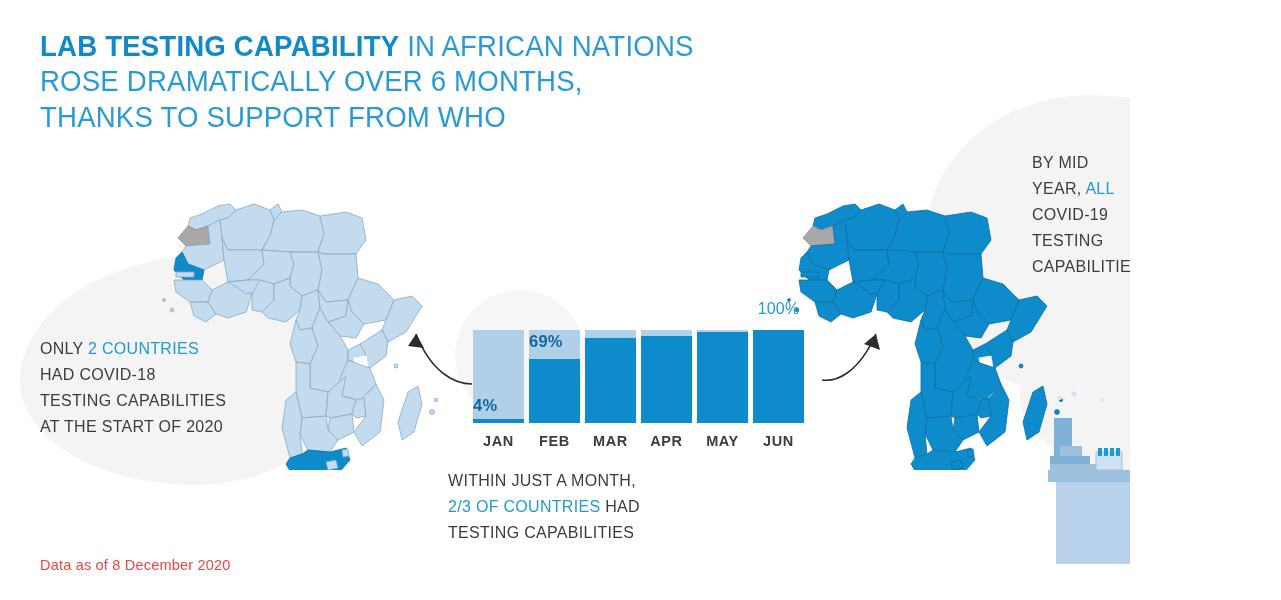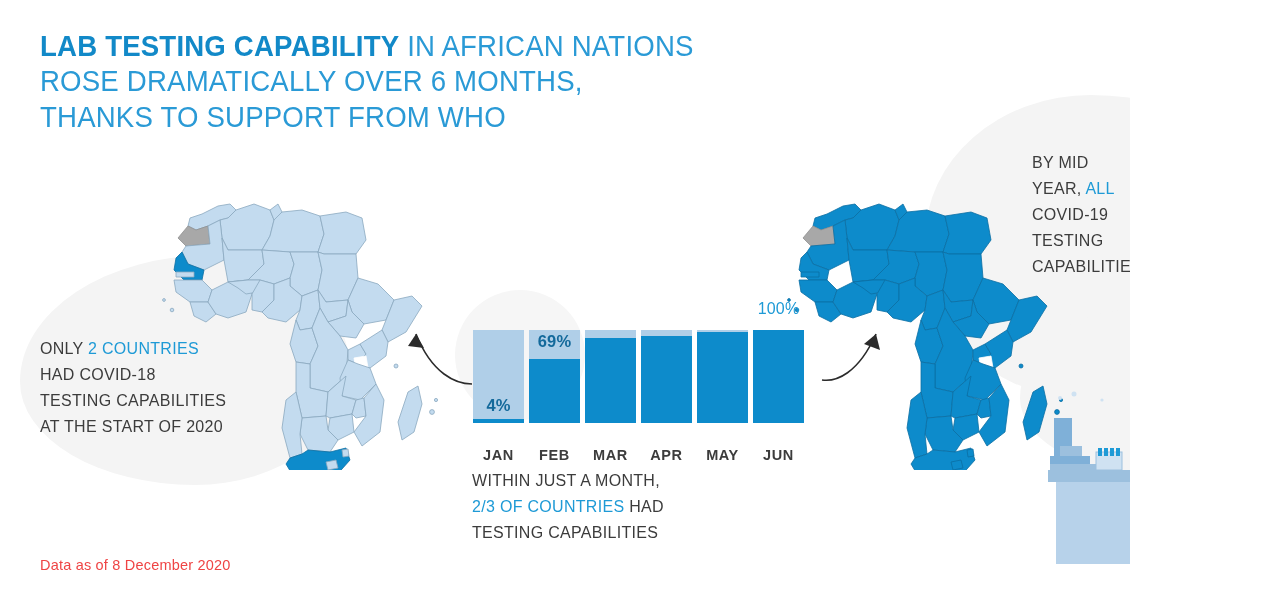--- a/index.html
+++ b/index.html
@@ -84,21 +84,21 @@
     position: absolute;
     z-index: 6;
     color: #3c3c3c;
     font-size: 16px;
     line-height: 1.62;
     letter-spacing: 0.3px;
   }
   .caption .hl { color: #1e9ad6; }
   #caption-left  { left: 40px; top: 336px; }
   #caption-right { left: 1032px; top: 150px; }
-  #caption-center{ left: 472px; top: 468px; }
+  #caption-center{ left: 448px; top: 468px; }
 
   
   #footer-note {
     position: absolute;
     left: 40px;
     top: 557px;
     z-index: 6;
     color: #ef4444;
     font-size: 14.5px;
     letter-spacing: 0.2px;
@@ -136,40 +136,40 @@
     position: absolute;
     left: 0;
     bottom: 0;
     width: 100%;
     background: #0d8bcb;
   }
   .bar-inlabel {
     position: absolute;
     left: 0;
     width: 100%;
-    text-align: center;
+    text-align: left;
     font-size: 16.5px;
     font-weight: bold;
     color: #13699b;
     letter-spacing: 0.2px;
   }
   .bar-toplabel {
     position: absolute;
     left: 0;
     width: 100%;
     text-align: center;
     font-size: 16px;
     color: #1e9ad6;
     top: -30px;
     letter-spacing: 0.2px;
   }
   #xlabels {
     display: flex;
     gap: 5px;
-    margin-top: 24px;
+    margin-top: 10px;
   }
   .x-label {
     width: 51px;
     text-align: center;
     font-size: 14.5px;
     font-weight: bold;
     color: #3c3c3c;
     letter-spacing: 0.6px;
   }
 

